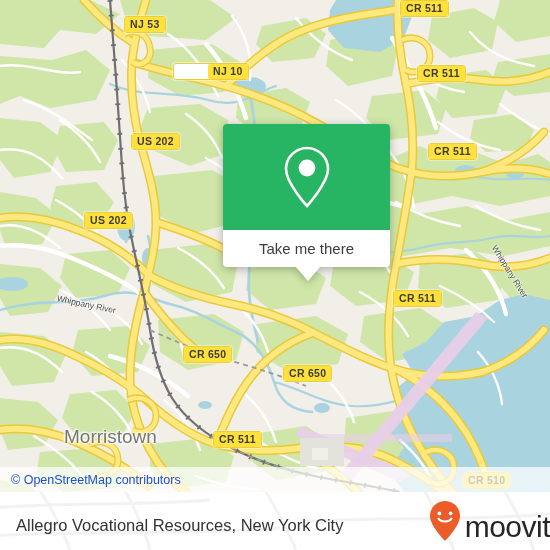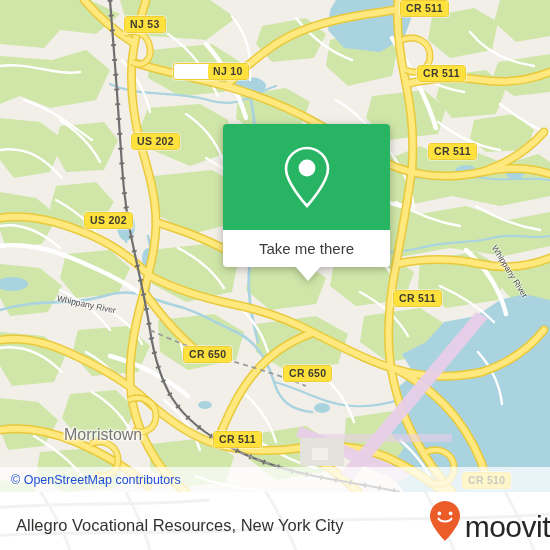--- a/index.html
+++ b/index.html
@@ -28,21 +28,21 @@
     white-space:nowrap;
     line-height:11px;
     box-shadow:0 0 0 1px rgba(255,255,255,.4);
   }
   .shield-in{background:#ffe13d;display:block;margin:-1.5px -5px -2px -5px;padding:1.5px 5px 2px 5px;border-radius:2px;}
 
   
   .place-label{
     position:absolute;
     color:#777571;
-    font-size:16px;
+    font-size:19px;
     white-space:nowrap;
     text-shadow:0 0 3px #fff,0 0 3px #fff,1px 1px 2px #fff,-1px -1px 2px #fff;
   }
   .water-label{
     position:absolute;
     color:#4a4a48;
     font-size:8.5px;
     white-space:nowrap;
     text-shadow:0 0 2px #fff,0 0 2px #fff,0 0 3px #fff;
   }
@@ -351,21 +351,21 @@
       </div>
     <div class="shield" style="left:183px;top:346px;">
         <span class="shield-in">CR 650</span>
       </div>
     <div class="shield" style="left:283px;top:365px;">
         <span class="shield-in">CR 650</span>
       </div>
     <div class="shield" style="left:213px;top:431px;">
         <span class="shield-in">CR 511</span>
       </div>
-    <div class="shield" style="left:462px;top:472px;">
+    <div class="shield" style="left:462px;top:472px;border-radius:8px;">
         <span class="shield-in">CR 510</span>
       </div>
 
     <div class="place-label" style="left:64px;top:426px;">Morristown</div>
     <div class="water-label" style="left:57px;top:293px;transform:rotate(12deg);transform-origin:left center;">Whippany River</div>
     <div class="water-label" style="left:494px;top:241px;transform:rotate(58deg);transform-origin:left center;">Whippany River</div>
 
     <div class="callout">
       <div class="callout-head" style="background: rgb(39, 180, 99);">
         <svg class="pin-icon" width="54" height="66" viewBox="0 0 54 66">

